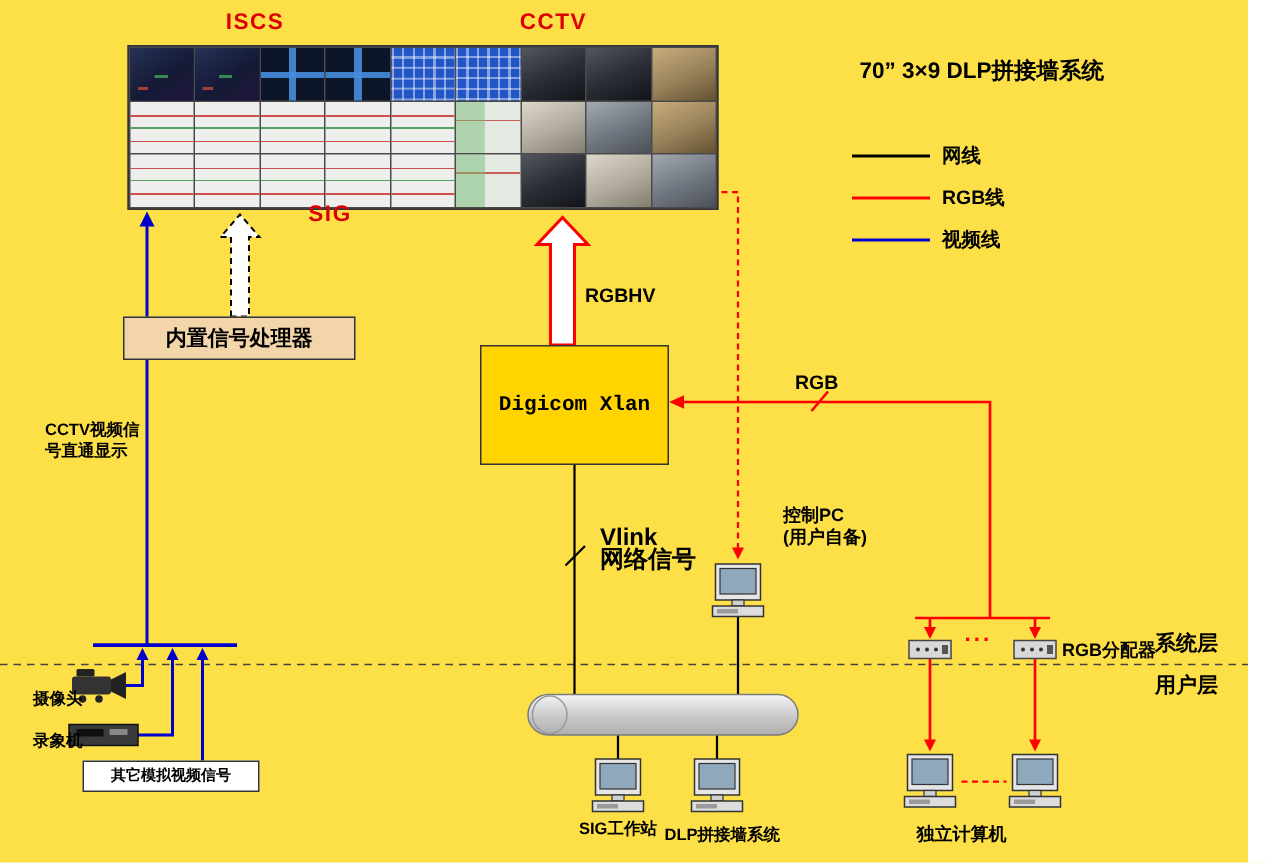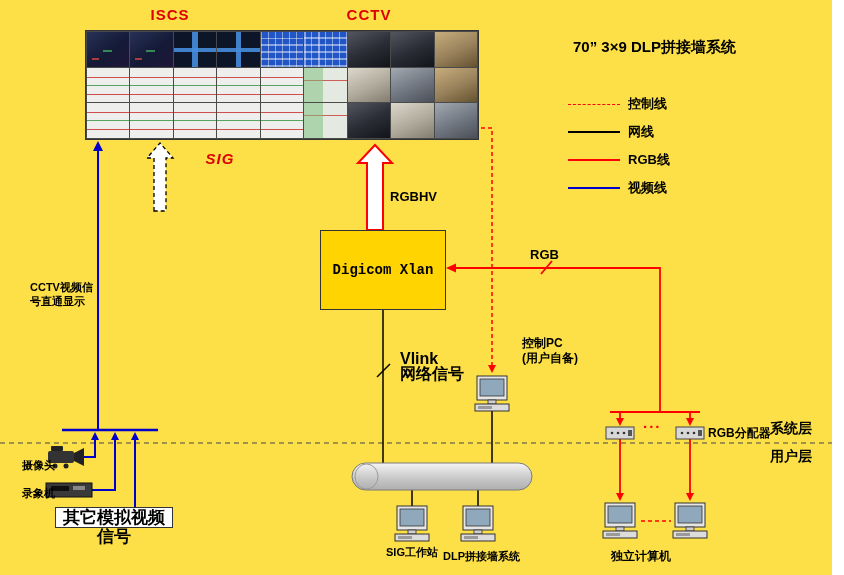--- a/index.html
+++ b/index.html
@@ -51,21 +51,21 @@
   .legend-line.network{border-top-color:var(--network);}
   .legend-line.rgb{border-top-color:var(--rgb);}
   .legend-line.video{border-top-color:var(--video);}
   .legend-label{margin-left:8px;font-size:13px;font-weight:bold;}
 
   
   .box{position:absolute;box-sizing:border-box;border:1px solid #333;text-align:center;font-weight:bold;}
   .processor{left:82px;top:211px;width:155px;height:29px;background:var(--processor);font-size:14px;line-height:27px;}
   .digicom{left:320px;top:230px;width:126px;height:80px;background:var(--digicom);font-size:14px;
            display:flex;flex-direction:column;justify-content:center;gap:4px;font-family:Liberation Mono, monospace;}
-  .other-video{left:55px;top:507px;width:118px;height:21px;background:#fff;font-size:17px;line-height:19px;}
+  .other-video{left:55px;top:507px;width:118px;height:21px;background:#fff;font-size:10px;line-height:19px;}
 
   
   .l-net{stroke:var(--network);stroke-width:1.5;fill:none;}
   .l-rgb{stroke:var(--rgb);stroke-width:1.8;fill:none;}
   .l-rgb-d{stroke:var(--control);stroke-width:1.5;fill:none;stroke-dasharray:4 3;}
   .l-vid{stroke:var(--video);stroke-width:2;fill:none;}
   .l-vid-thick{stroke:var(--video);stroke-width:2.5;fill:none;}
   .f-rgb{fill:var(--rgb);stroke:none;}
   .f-vid{fill:var(--video);stroke:none;}
   .l-layer{stroke:#444;stroke-width:1;stroke-dasharray:5 4;}
@@ -221,43 +221,40 @@
       <div class="cell sig-light"></div>
       <div class="cell sig-light"></div>
       <div class="cell sig-mixed"></div>
       <div class="cell photo-dark"></div>
       <div class="cell photo-light"></div>
       <div class="cell photo-gray"></div>
     </div>
 
   <div class="wall-label" style="left:138px;top:6px;width:64px;">ISCS</div>
   <div class="wall-label" style="left:337px;top:6px;width:64px;">CCTV</div>
-  <div class="wall-label" style="left:194px;top:150px;width:52px;font-style:italic;">SIG</div>
+  <div class="wall-label" style="left:194px;top:134px;width:52px;">SIG</div>
 
   <div class="label" style="left:573px;top:38px;font-size:15px;">70” 3×9 DLP拼接墙系统</div>
 
   <div class="legend">
-    <div class="legend-item">
-      <span class="legend-line control"></span>
-      <span class="legend-label">控制线</span>
-    </div>
     <div class="legend-item">
       <span class="legend-line network"></span>
       <span class="legend-label">网线</span>
     </div>
     <div class="legend-item">
       <span class="legend-line rgb"></span>
       <span class="legend-label">RGB线</span>
     </div>
     <div class="legend-item">
       <span class="legend-line video"></span>
       <span class="legend-label">视频线</span>
     </div>
   </div>
 
+  <div class="box processor">内置信号处理器</div>
   <div class="box digicom">
     <div>Digicom Xlan</div>
   </div>
   <div class="box other-video">其它模拟视频信号</div>
 
   <div class="label" style="left:390px;top:189px;font-size:13px;">RGBHV</div>
   <div class="label" style="left:530px;top:247px;font-size:13px;">RGB</div>
   <div class="label" style="left:400px;top:351px;font-size:16px;line-height:15px;">
     <div>Vlink</div>
     <div>网络信号</div>

